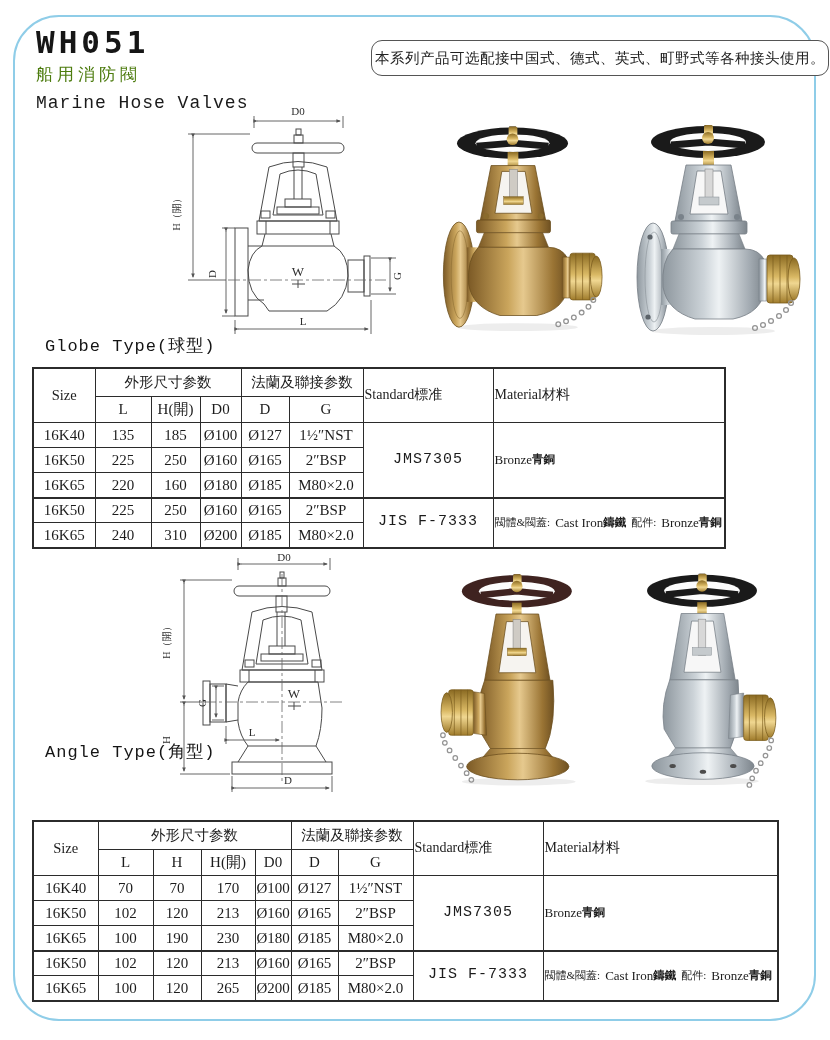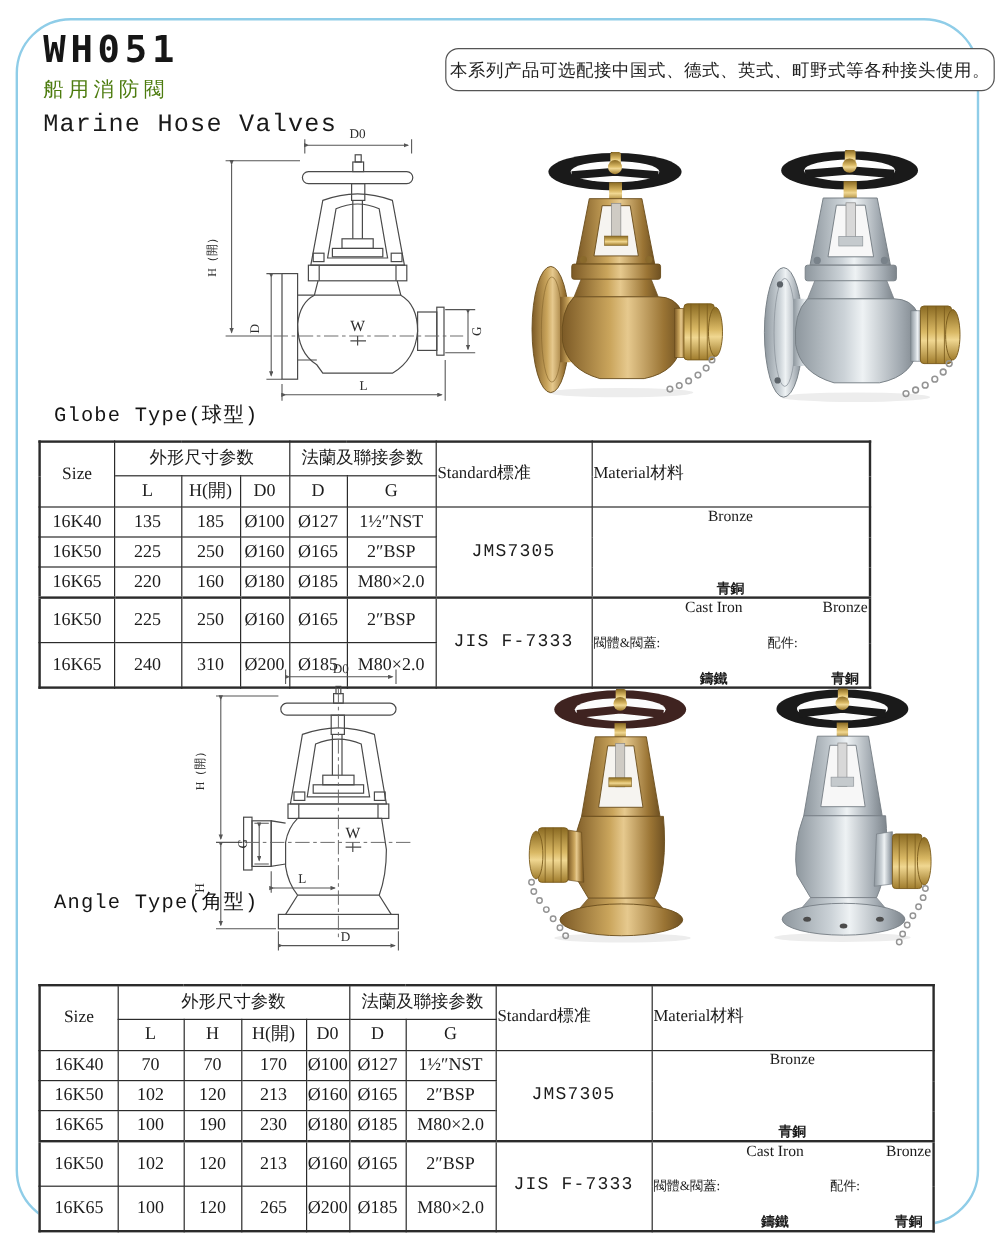--- a/index.html
+++ b/index.html
@@ -14,21 +14,21 @@
   }
   
   .hdr{position:absolute;left:36px;top:26px;}
   .model{
     font-family:"DejaVu Sans Mono","Liberation Mono",monospace;
     font-weight:bold;font-size:31px;letter-spacing:4px;line-height:1.05;color:#161616;
   }
   .title-zh{font-size:17px;letter-spacing:4px;margin-top:4px;color:#4d7c0f;}
   .title-en{
     font-family:"Liberation Mono","DejaVu Sans Mono",monospace;
-    font-size:21px;margin-top:7px;letter-spacing:1px;color:#1a1a1a;
+    font-size:18px;margin-top:7px;letter-spacing:1px;color:#1a1a1a;
   }
   .note-box{
     position:absolute;left:332px;top:40px;width:456px;height:34px;
     border:1.5px solid #555;border-radius:11px;display:flex;align-items:center;justify-content:center;
     font-size:14.5px;letter-spacing:0.5px;color:#222;background:#fff;margin-left:39px;
   }
   .section-label{
     position:absolute;left:45px;
     font-family:"Liberation Mono","DejaVu Sans Mono",monospace;
     font-size:17px;letter-spacing:1px;color:#141414;
@@ -47,23 +47,23 @@
     padding:0 1px;text-align:center;vertical-align:middle;
     font-weight:normal;font-size:15px;line-height:1.1;overflow:hidden;white-space:nowrap;
   }
   table.spec thead tr.h1 th{height:27px;font-size:14.5px;}
   table.spec thead tr.h2 th{height:25px;}
   table.spec tbody tr{height:25px;}
   tr.divider td{border-top-width:2px;}
   td.vthick,th.vthick{border-left-width:2px;}
   .two-line{display:flex;flex-direction:row;line-height:1.15;font-size:14px;}
   .std-cell{font-family:"Liberation Mono","DejaVu Sans Mono",monospace;font-size:14px;letter-spacing:1px;}
-  .mat-row{display:flex;align-items:center;justify-content:space-between;gap:5px;white-space:nowrap;}
+  .mat-row{display:flex;align-items:center;justify-content:flex-start;gap:5px;white-space:nowrap;}
   .mat-label{font-size:11px;}
-  .stack{display:flex;flex-direction:column;line-height:1.05;font-size:13px;gap:48px;}
+  .stack{display:flex;flex-direction:row;line-height:1.05;font-size:13px;}
   .stack .zh{font-size:11.5px;font-weight:bold;}
   .small-cell{font-size:13.5px;}
   
   svg{position:absolute;}
   .dgm text{font-family:"Liberation Serif","DejaVu Serif",serif;fill:#2d2d2d;}
 </style>
 </head>
 <body>
 
 <div class="frame"></div>

